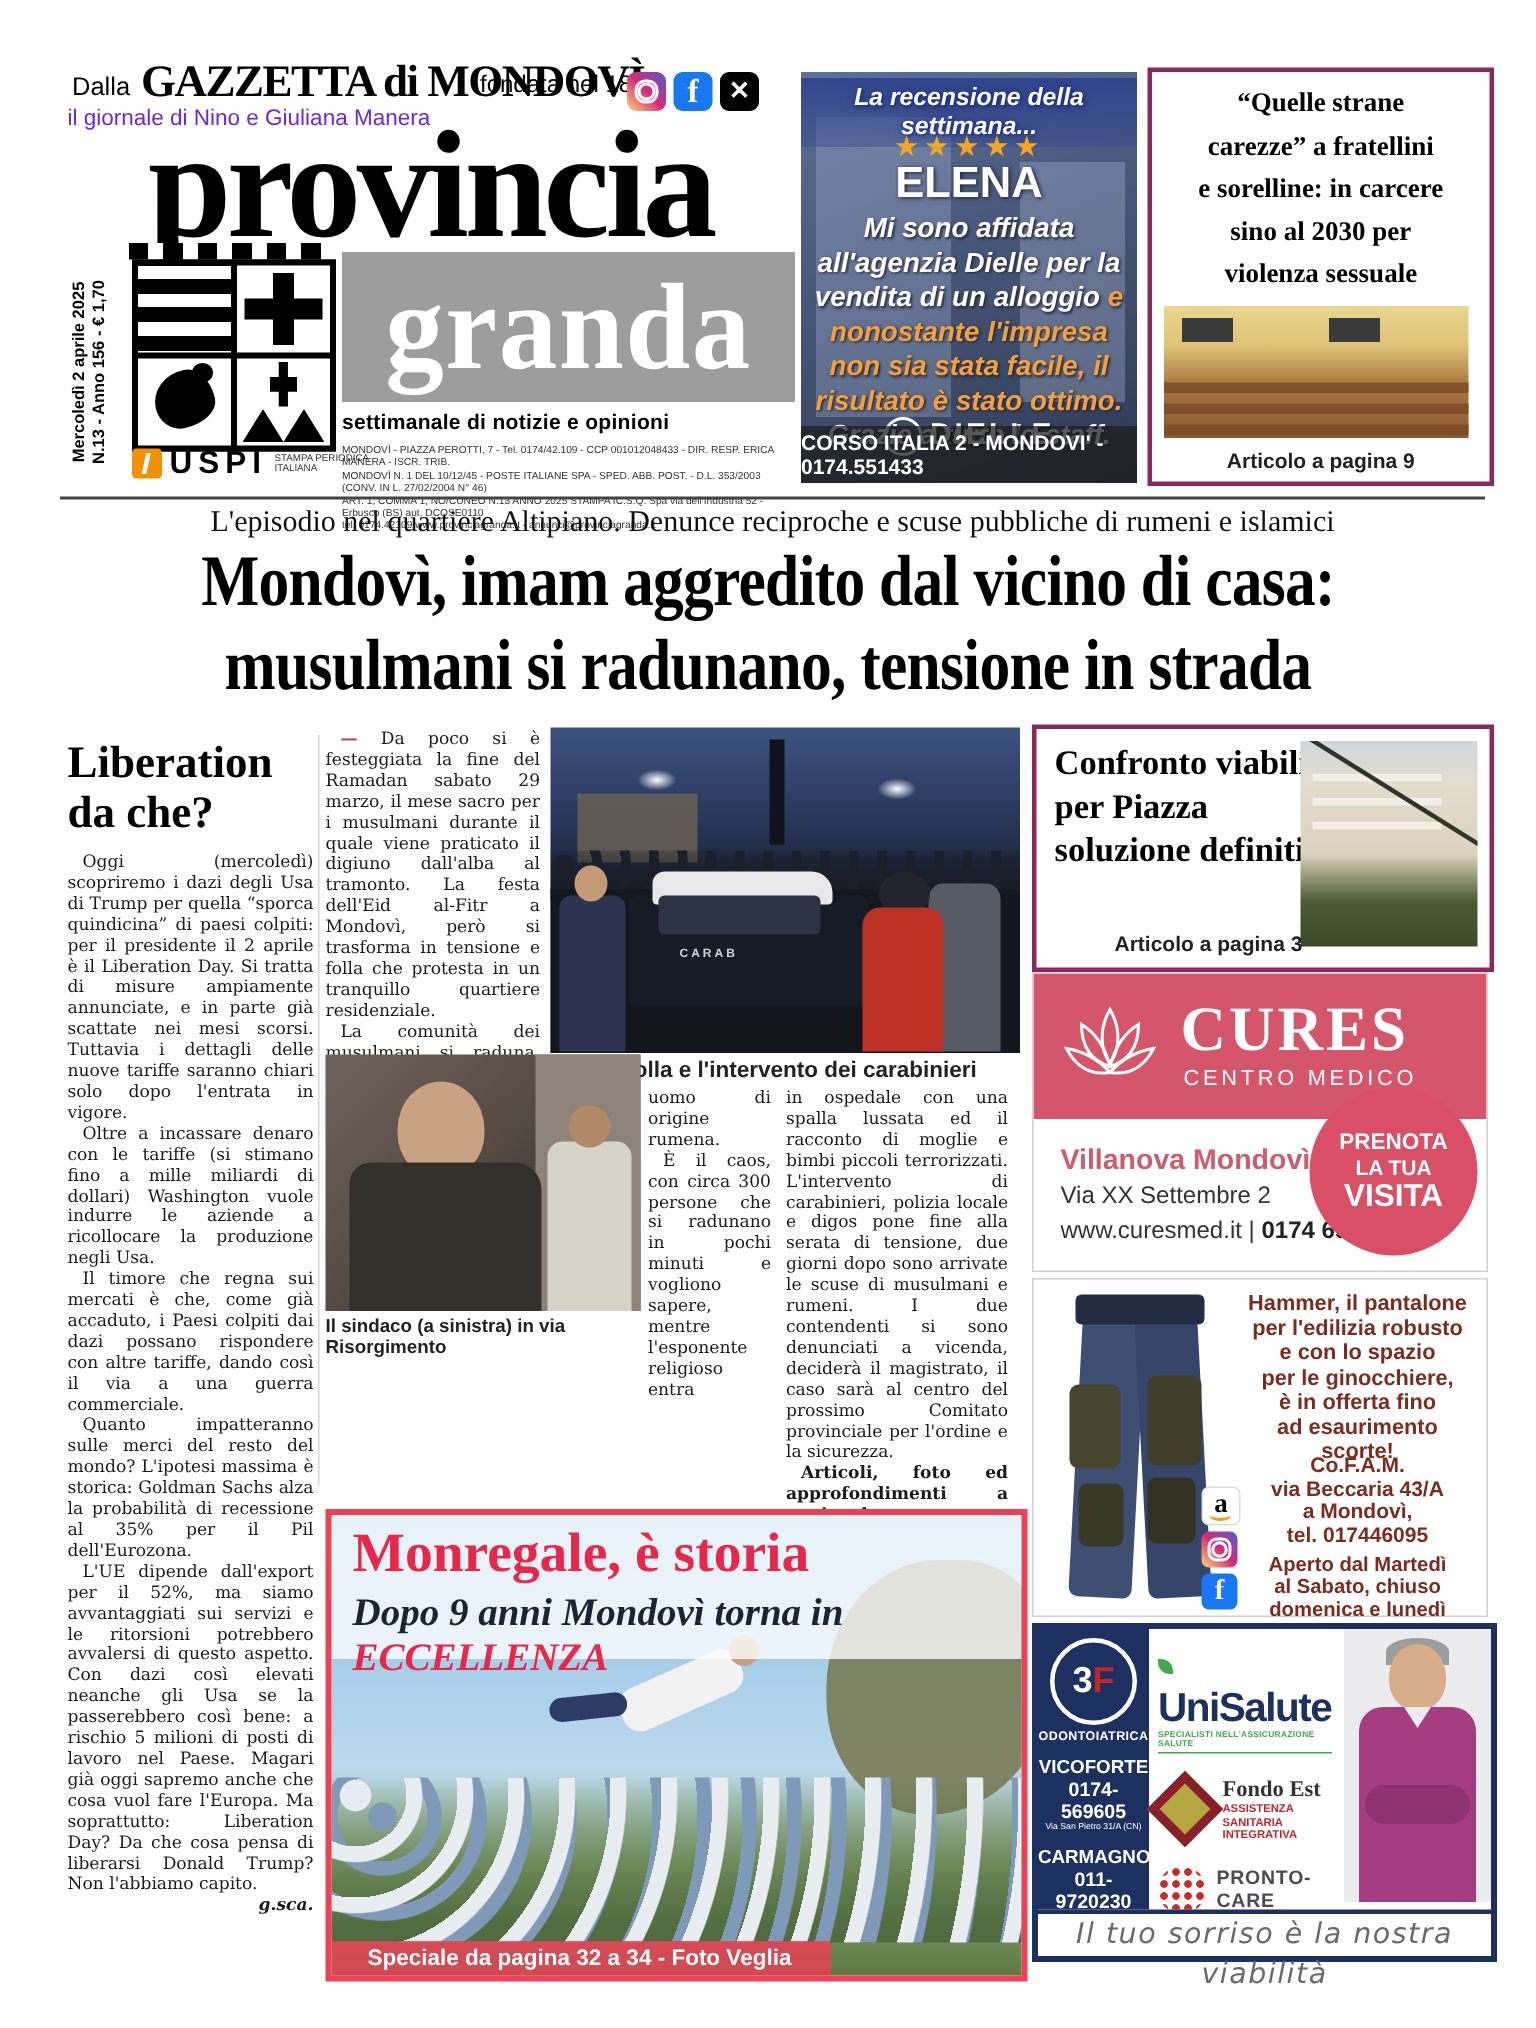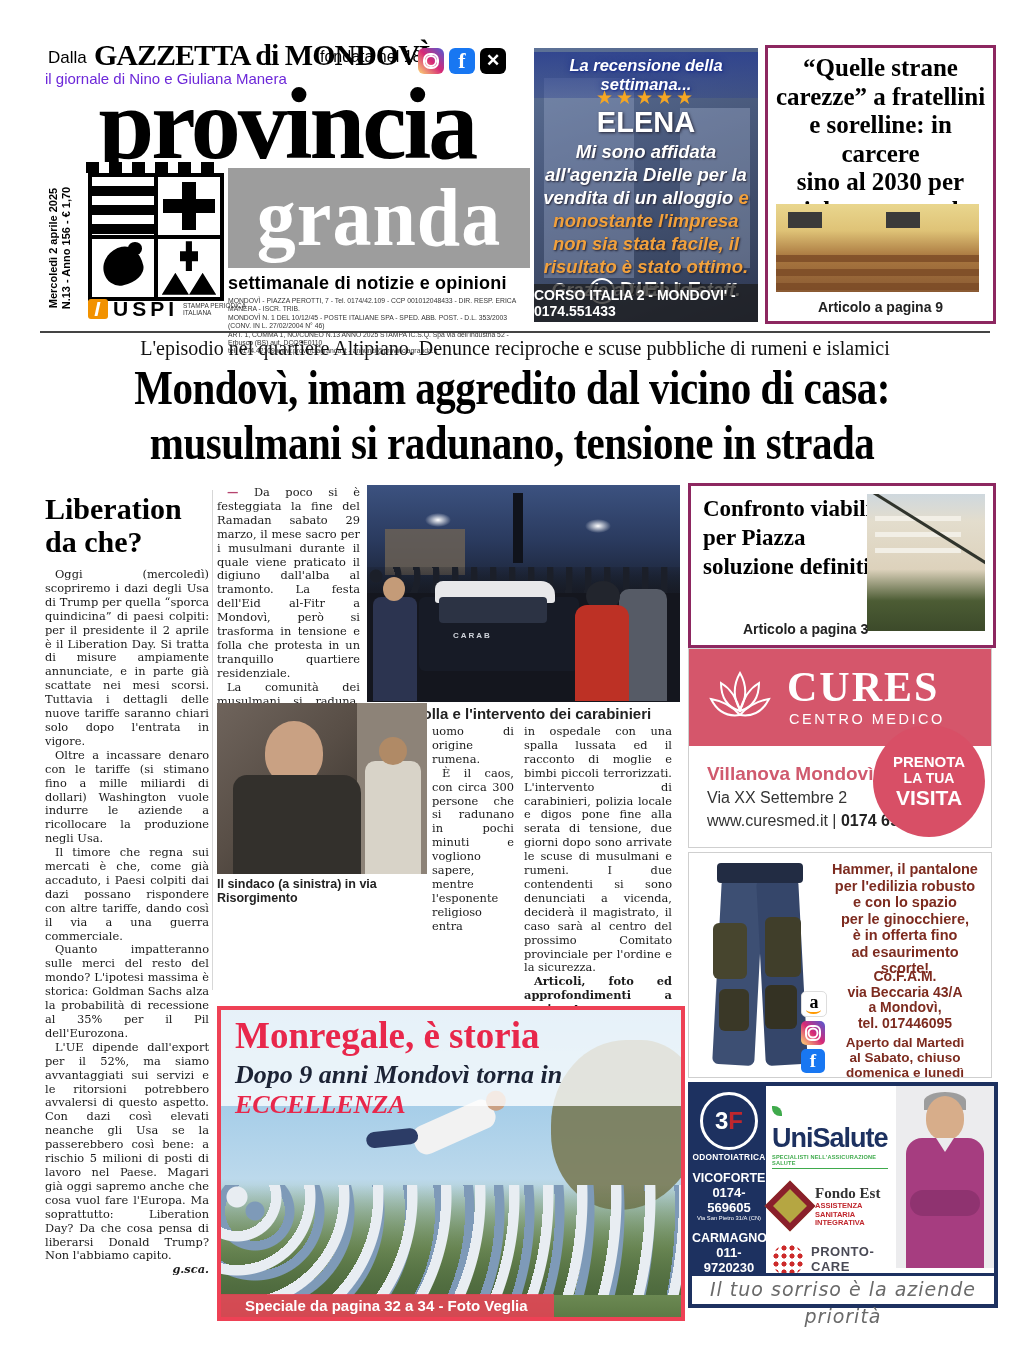--- a/index.html
+++ b/index.html
@@ -39,21 +39,21 @@
                     border-radius:58% 42% 60% 40%/55% 60% 40% 45%;transform:rotate(-12deg);}
   .q-dragon::after{content:"";position:absolute;left:58%;top:6%;width:22%;height:22%;background:#000;border-radius:50%;}
   .q-mount::before{content:"";position:absolute;left:35%;top:4%;width:30%;height:52%;background:#000;
                    clip-path:polygon(33% 0,66% 0,66% 33%,100% 33%,100% 66%,66% 66%,66% 100%,33% 100%,33% 66%,0 66%,0 33%,33% 33%);}
   .q-mount::after{content:"";position:absolute;left:6%;bottom:4%;width:88%;height:38%;background:#000;
                   clip-path:polygon(0 100%,25% 0,50% 100%,75% 0,100% 100%);}
   .granda-box{left:228px;top:168px;width:302px;height:100px;background:#9d9d9d;
               display:flex;align-items:center;justify-content:center;}
   .granda-box span{font-family:"Liberation Serif",serif;font-weight:bold;font-size:78px;color:#fff;
                    letter-spacing:1px;transform:scaleY(1.05);}
-  .mh-tagline{left:228px;top:273px;width:302px;font-weight:bold;font-size:18px;letter-spacing:.2px;color:#000;}
+  .mh-tagline{left:228px;top:273px;width:302px;font-weight:bold;font-size:14px;letter-spacing:.2px;color:#000;}
   .imprint{left:228px;top:297px;width:304px;font-size:6.8px;line-height:8.4px;color:#333;}
   .uspi{left:88px;top:297px;display:flex;align-items:center;gap:5px;}
   .uspi-icon{width:20px;height:20px;background:#f29200;border-radius:3px;position:relative;}
   .uspi-icon::after{content:"";position:absolute;left:8px;top:3px;width:3px;height:14px;background:#fff;transform:skewX(-12deg);}
   .uspi-name{font-weight:bold;font-size:21px;letter-spacing:4px;color:#000;}
   .uspi-sub{font-size:6.5px;line-height:7.5px;color:#333;}
 
   
   .dielle{left:534px;top:48px;width:224px;height:274px;overflow:hidden;
           background:linear-gradient(160deg,#5d7297 0%,#49597c 40%,#3a4763 75%,#2c3550 100%);}
@@ -77,21 +77,21 @@
   .dielle-footer{position:absolute;left:0;bottom:0;width:100%;text-align:left;background:rgba(30,30,30,.75);
                  color:#fff;font-weight:bold;font-size:14px;padding:3px 0;}
 
   
   .pbox{border:3px solid #8d2760;background:#fff;}
   .box-caption{font-weight:bold;font-size:14px;color:#222;font-family:"Liberation Sans",sans-serif;}
 
   
   .carcere{left:765px;top:45px;width:225px;height:273px;}
   .carcere-h{margin-top:6px;text-align:center;font-family:"Liberation Serif",serif;font-weight:bold;
-             font-size:25px;line-height:28.5px;color:#000;}
+             font-size:18px;line-height:28.5px;color:#000;}
   .carcere-photo{position:absolute;left:8px;top:156px;width:203px;height:88px;
     background:linear-gradient(180deg,#e9d68e 0%,#dfc377 30%,#a9773f 60%,#8a5a33 100%);}
   .carcere-photo .tv1,.carcere-photo .tv2{position:absolute;width:34px;height:16px;background:#3a3a3a;top:8px;}
   .carcere-photo .tv1{left:12px;} .carcere-photo .tv2{left:110px;}
   .carcere-photo .bench{position:absolute;left:0;width:100%;height:7px;background:#7a4a26;opacity:.8;}
   .carcere-cap{position:absolute;left:0;bottom:6px;width:100%;text-align:center;}
 
   
   .rule-top{left:40px;top:331px;width:950px;height:2px;background:#444;}
   .kicker{left:40px;top:337px;width:950px;text-align:center;font-family:"Liberation Serif",serif;
@@ -536,16 +536,16 @@
         <div class="pronto-name">PRONTO-CARE</div>
       </div>
     </div>
     <div class="uni-photo">
       <div class="up-hair"></div>
       <div class="up-head"></div>
       <div class="up-scrub"></div>
       <div class="up-v"></div>
       <div class="up-arms"></div>
     </div>
-    <div class="uni-bar">Il tuo sorriso è la aziende priorità</div>
+    <div class="uni-bar">Il tuo sorriso è la nostra viabilità</div>
   </div>
 
 </div>
 
 </body></html>

